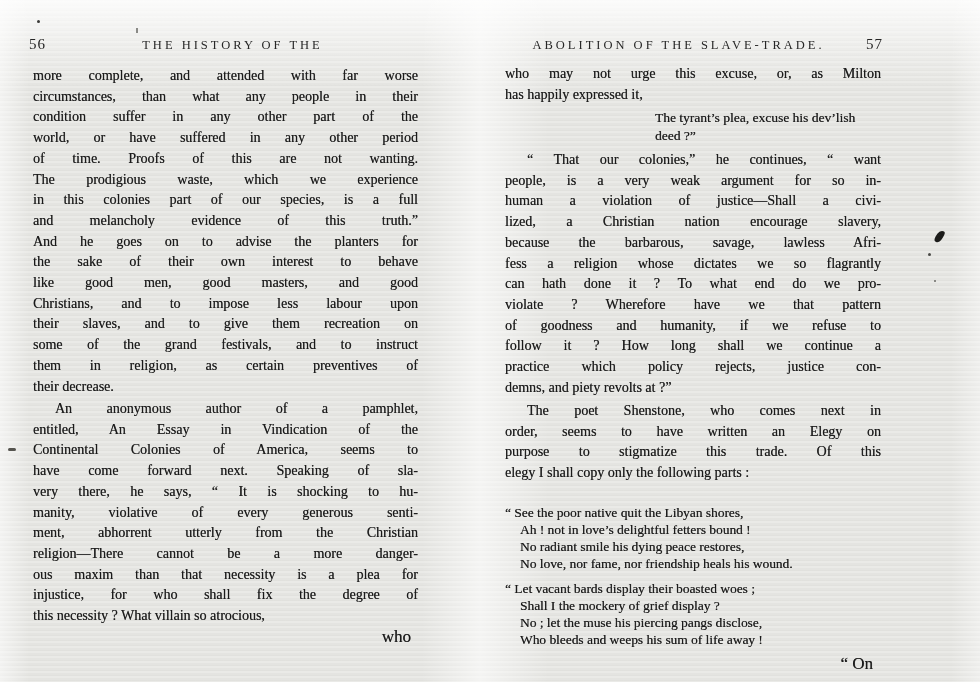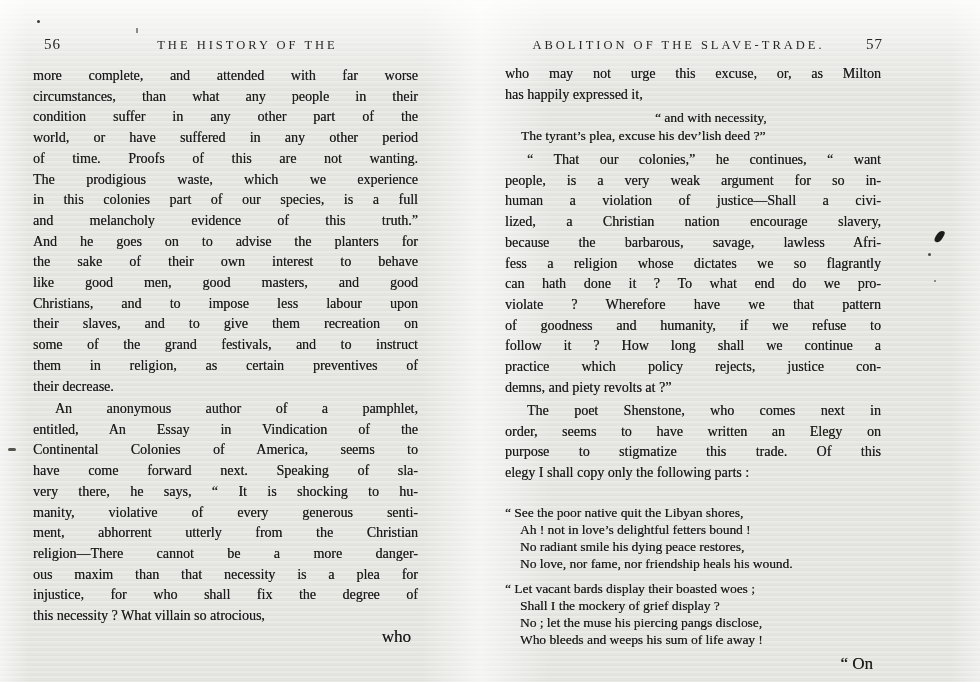--- a/index.html
+++ b/index.html
@@ -42,21 +42,21 @@
   .mark-ink-blot{left:936px;top:230px;width:7px;height:13px;background:#1c1c1a;
     border-radius:70% 30% 60% 40%;transform:rotate(28deg);}
   .mark-speck-a{left:928px;top:253px;width:3px;height:3px;border-radius:50%;background:#4a4a46;}
   .mark-speck-b{left:934px;top:280px;width:2px;height:2px;border-radius:50%;background:#6a6a66;}
 </style>
 </head>
 <body>
 
 <div class="scan">
 
-  <div class="col hdr" style="left:44px;top:36px;width:390px;">
+  <div class="col hdr" style="left:29px;top:36px;width:390px;">
     <span class="pgnum">56</span>
     <span class="title">THE HISTORY OF THE</span>
   </div>
 
   <div class="body-block" style="left:33px;top:66px;width:385px;">
       <div class="line">more complete, and attended with far worse</div>
       <div class="line">circumstances, than what any people in their</div>
       <div class="line">condition suffer in any other part of the</div>
       <div class="line">world, or have suffered in any other period</div>
       <div class="line">of time.  Proofs of this are not wanting.</div>
@@ -93,21 +93,20 @@
     <span class="title">ABOLITION OF THE SLAVE-TRADE.</span>
     <span class="pgnum" style="padding-left:14px;">57</span>
   </div>
 
   <div class="body-block" style="left:505px;top:64px;width:376px;">
       <div class="line">who may not urge this excuse, or, as Milton</div>
       <div class="line">has happily expressed it,</div>
     </div>
 
   <div class="body-block milton" style="left:505px;top:109px;width:376px;">
-      <div class="line">“ and with necessity,</div>
       <div class="line">The tyrant’s plea, excuse his dev’lish deed ?”</div>
     </div>
 
   <div class="body-block indent" style="left:505px;top:150px;width:376px;">
       <div class="line">“ That our colonies,” he continues, “ want</div>
       <div class="line">people, is a very weak argument for so in-</div>
       <div class="line">human a violation of justice—Shall a civi-</div>
       <div class="line">lized,  a Christian nation encourage slavery,</div>
       <div class="line">because the barbarous, savage, lawless Afri-</div>
       <div class="line">fess a religion whose dictates we so flagrantly</div>

